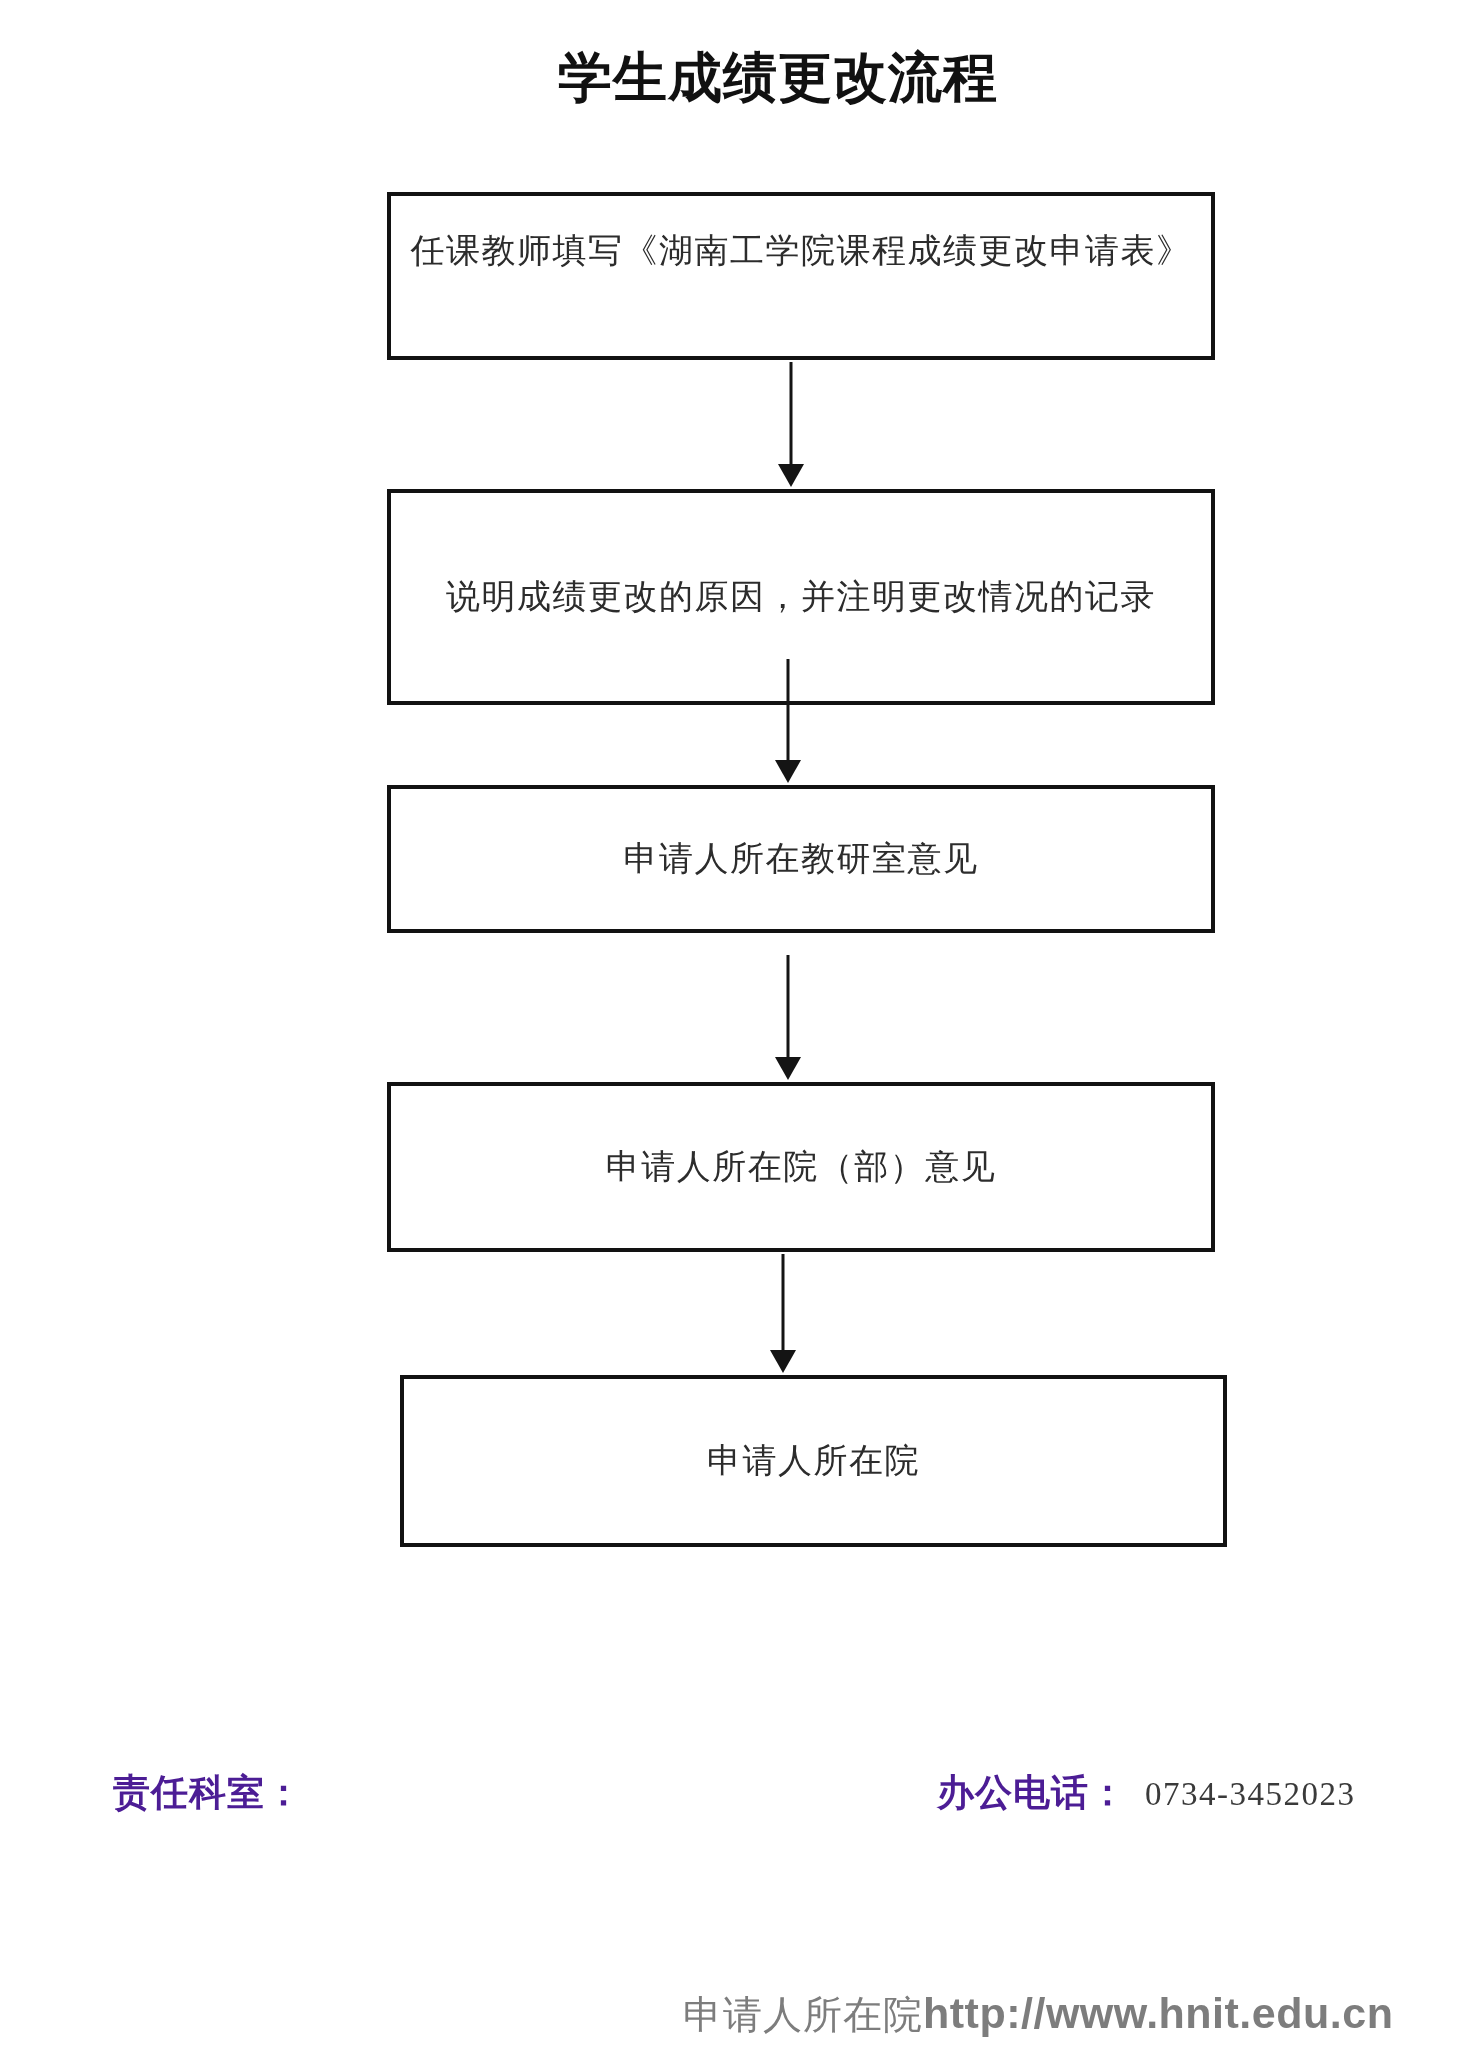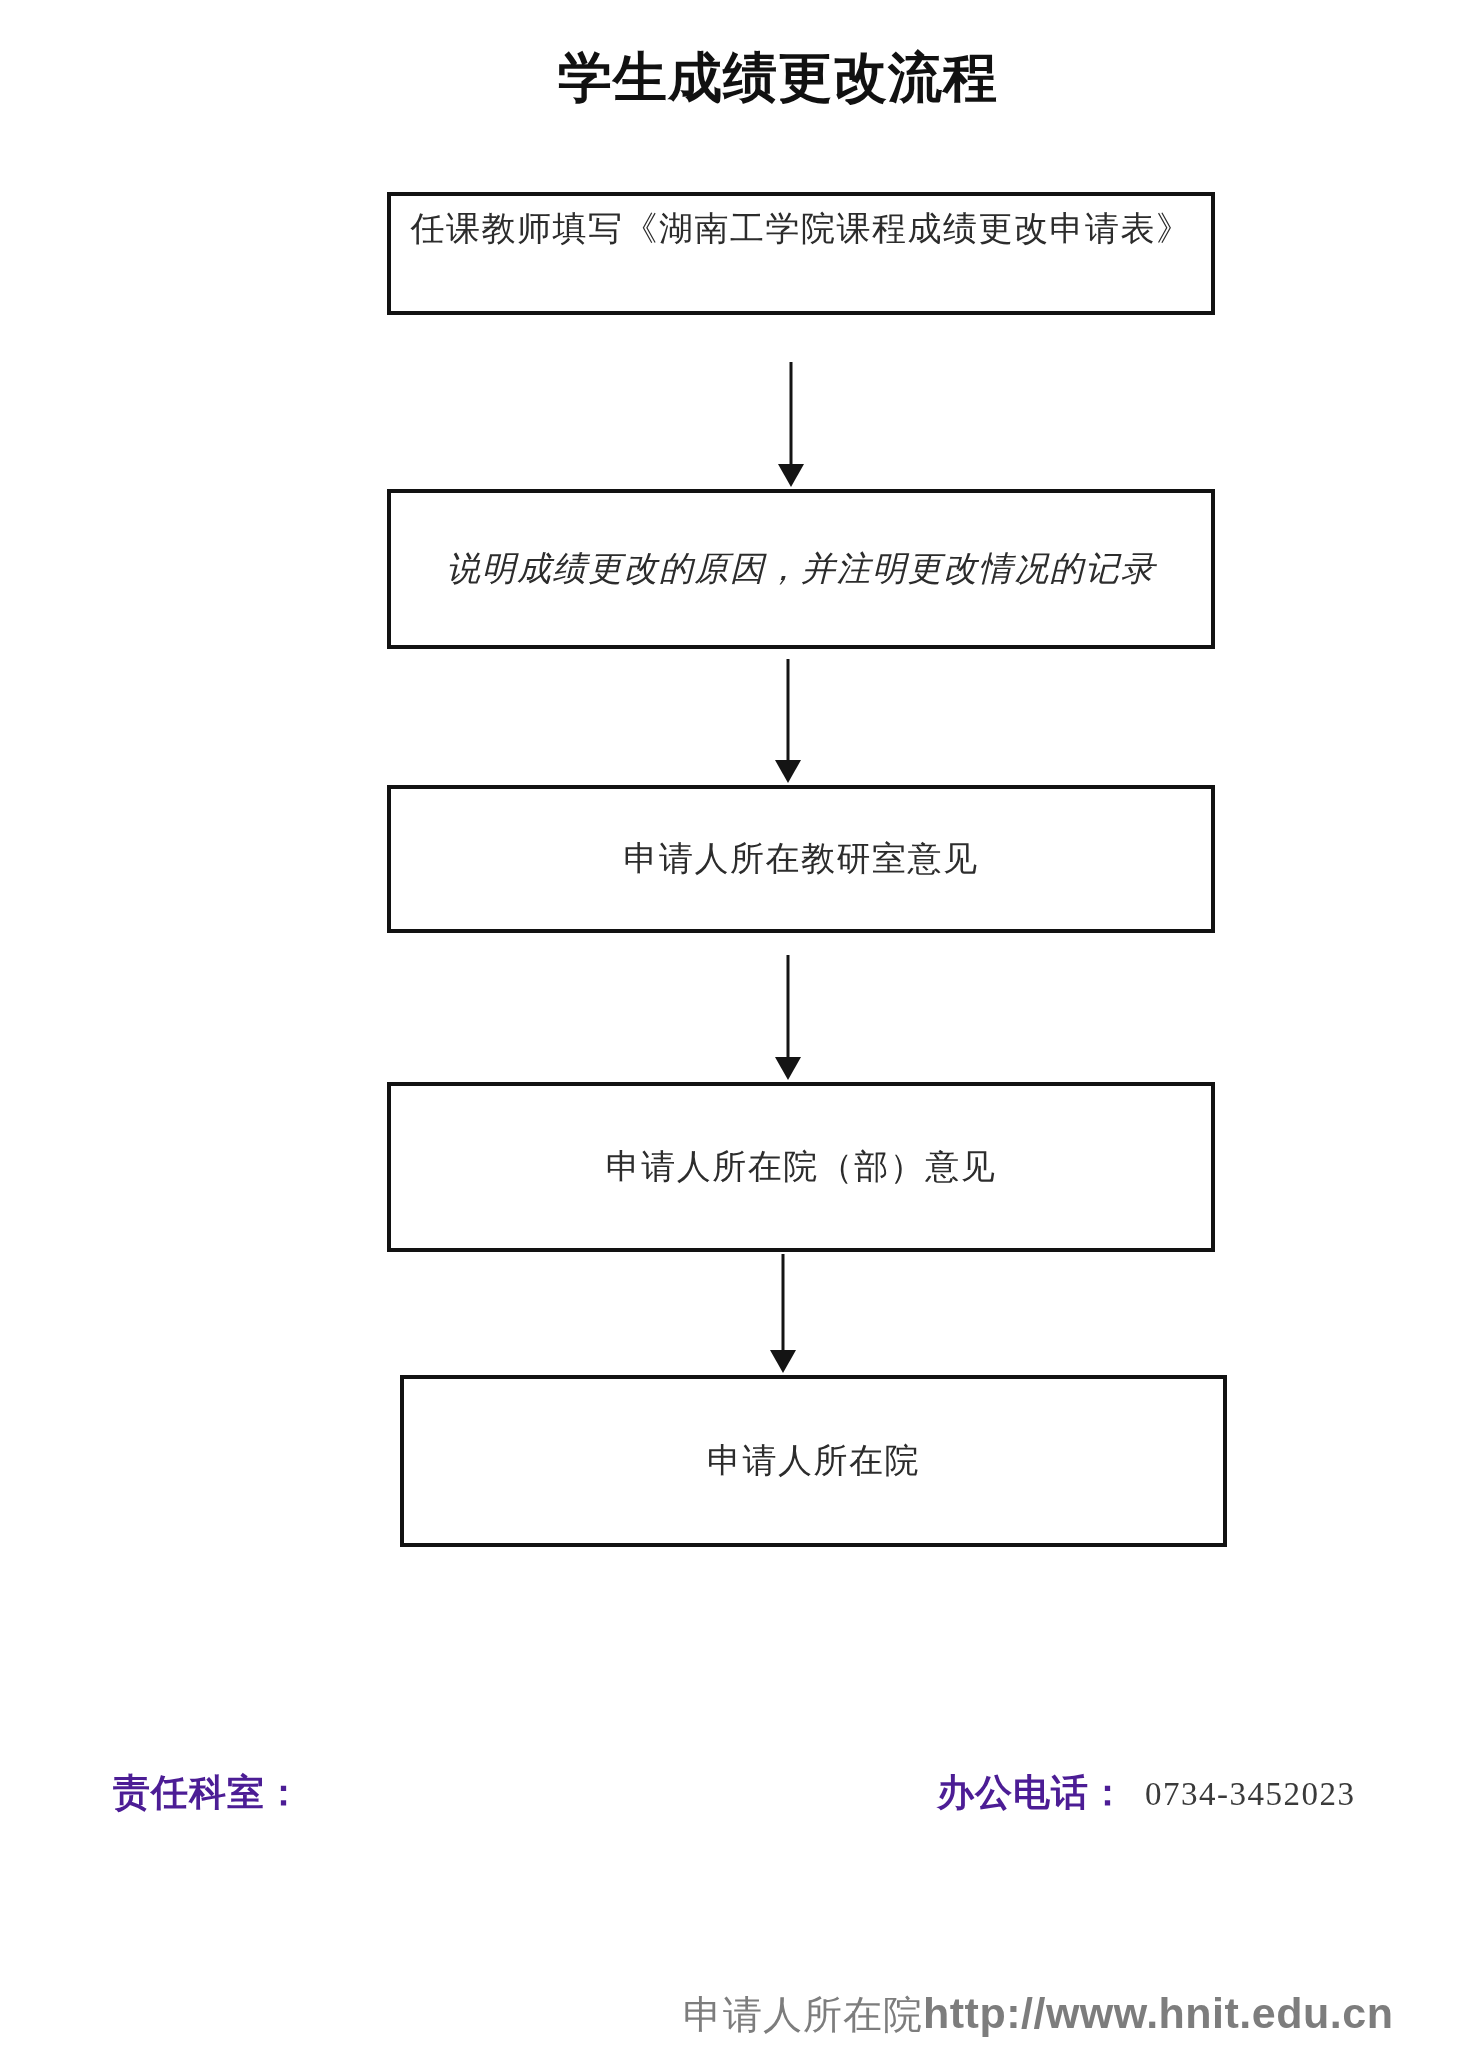--- a/index.html
+++ b/index.html
@@ -40,22 +40,22 @@
     align-items: center;
     justify-content: center;
   }
   .flow-box .box-label {
     font-family: "Liberation Serif", serif;
     font-size: 34px;
     letter-spacing: 1.5px;
     color: #2c2c2c;
     white-space: nowrap;
   }
-  .b1 { left: 387px; top: 192px;  width: 828px; height: 123px; padding-bottom: 50px; }
-  .b2 { left: 387px; top: 489px;  width: 828px; height: 160px; font-style: italic; }
+  .b1 { left: 387px; top: 192px;  width: 828px; height: 168px; padding-bottom: 50px; }
+  .b2 { left: 387px; top: 489px;  width: 828px; height: 216px; }
   .b3 { left: 387px; top: 785px;  width: 828px; height: 148px; }
   .b4 { left: 387px; top: 1082px; width: 828px; height: 170px; }
   .b5 { left: 400px; top: 1375px; width: 827px; height: 172px; }
 
   
   .arrow { position: absolute; width: 26px; }
   .arrow .stem {
     position: absolute;
     left: 50%;
     transform: translateX(-50%);

